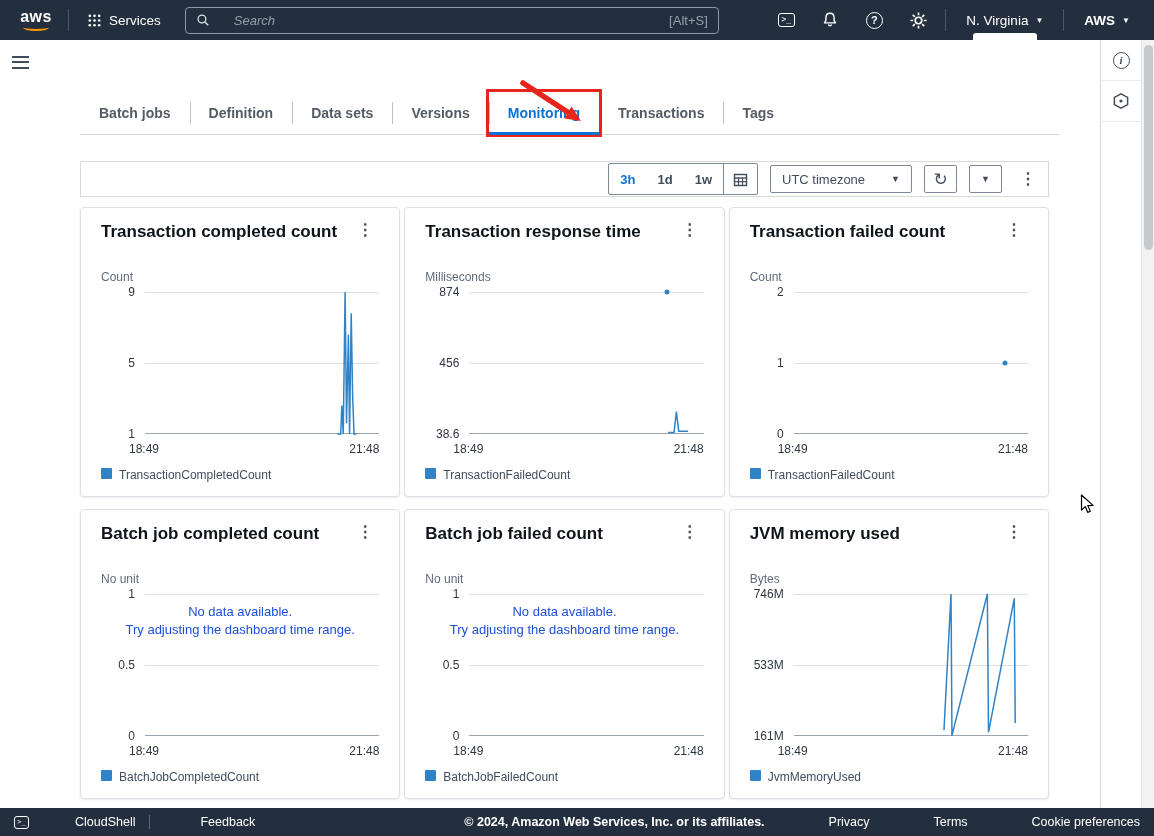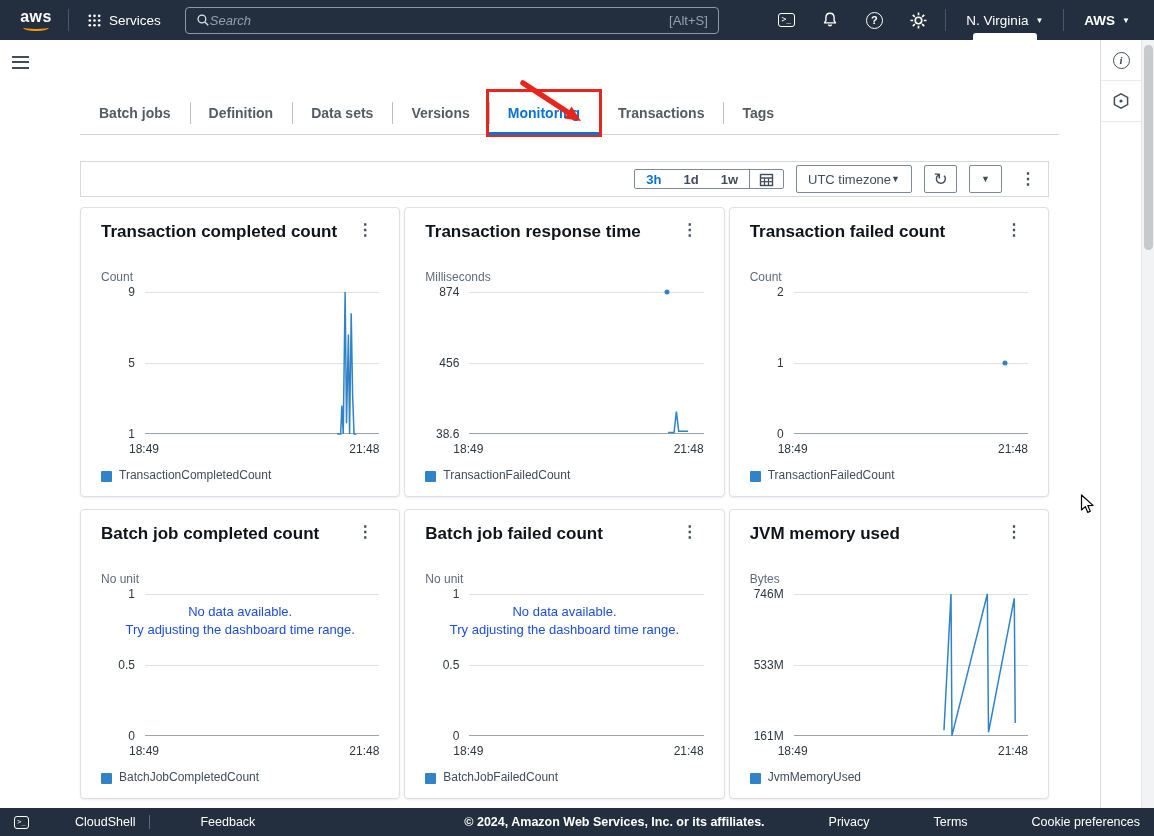--- a/index.html
+++ b/index.html
@@ -13,21 +13,21 @@
   body{font-family:"Liberation Sans",sans-serif;background:#fff;position:relative;color:#16191f;}
 
   
   .topbar{position:absolute;top:0;left:0;width:1154px;height:40px;background:var(--header-bg);
     display:flex;align-items:center;padding:0 14px;gap:10px;z-index:30;}
   .aws-logo{display:flex;flex-direction:column;align-items:center;width:44px;cursor:pointer;}
   .aws-logo .txt{color:#fff;font-weight:bold;font-size:16px;line-height:14px;letter-spacing:.5px;}
   .aws-logo .smile{width:26px;height:7px;border-bottom:2.5px solid #ff9900;border-radius:0 0 60% 60%;}
   .tb-sep{width:1px;height:22px;background:#49596b;}
   .services-btn{display:flex;align-items:center;gap:7px;color:#fff;font-size:13.5px;padding:0 8px;height:40px;cursor:pointer;}
-  .search-wrap{display:flex;align-items:center;gap:0;width:534px;height:27px;border:1px solid #8d99a6;
+  .search-wrap{display:flex;align-items:center;gap:24px;width:534px;height:27px;border:1px solid #8d99a6;
     border-radius:4px;padding:0 10px;margin-left:6px;background:var(--header-bg);}
   .search-wrap input{flex:1;background:transparent;border:none;outline:none;color:#fff;font-size:13px;font-family:"Liberation Sans",sans-serif;}
   .search-wrap input::placeholder{color:#95a0ab;font-style:italic;}
   .search-shortcut{color:#95a0ab;font-size:13px;}
   .tb-spacer{flex:1;}
   .icon-btn{width:34px;height:40px;display:flex;align-items:center;justify-content:center;cursor:pointer;}
   .glyph-box{width:17px;height:14px;border:1.4px solid #fff;border-radius:3px;color:#fff;
     font-family:"DejaVu Sans Mono",monospace;font-size:8px;line-height:11px;text-align:center;}
   .circle-glyph{width:17px;height:17px;border:1.5px solid #fff;border-radius:50%;color:#fff;font-size:11px;
     display:flex;align-items:center;justify-content:center;font-weight:bold;}
@@ -54,25 +54,25 @@
   .tabs-row{margin:52px 41px 0 40px;display:flex;border-bottom:1px solid #cfd5da;position:relative;}
   .tab{position:relative;padding:0 19px;height:42px;line-height:42px;font-size:14px;font-weight:bold;color:#545b64;cursor:pointer;white-space:nowrap;}
   .tab:not(:first-child)::before{content:"";position:absolute;left:0;top:10px;height:22px;width:1px;background:#b9c2c9;}
   .tab.active{color:var(--accent);outline:3px solid var(--ann-red);outline-offset:0;z-index:2;}
   .tab.active::after{content:"";position:absolute;left:0;right:0;bottom:-1px;height:3px;background:var(--accent);}
 
   .annot-arrow{position:absolute;left:478px;top:38px;z-index:20;pointer-events:none;}
 
   .toolbar{margin:26px 51px 0 40px;height:36px;background:#fff;border:1px solid #d5dbdb;
     display:flex;align-items:center;justify-content:flex-end;gap:12px;padding:0 6px;}
-  .seg{display:flex;align-items:stretch;border:1px solid #7d8998;border-radius:2px;height:20px;background:#fff;}
+  .seg{display:flex;align-items:stretch;border:1px solid #7d8998;border-radius:2px;height:32px;background:#fff;}
   .seg .seg-item{display:flex;align-items:center;padding:0 11px;font-size:13px;font-weight:bold;color:#414d5c;cursor:pointer;}
   .seg .seg-item.sel{color:var(--accent);}
   .seg .seg-cal{display:flex;align-items:center;padding:0 9px;border-left:1px solid #7d8998;cursor:pointer;}
-  .tz-select{display:flex;align-items:center;border:1px solid #7d8998;border-radius:2px;height:28px;padding:0 11px;
+  .tz-select{display:flex;align-items:center;gap:26px;border:1px solid #7d8998;border-radius:2px;height:28px;padding:0 11px;
     font-size:13px;color:#414d5c;cursor:pointer;background:#fff;}
   .tz-select .caret,.sq-btn .caret{color:#414d5c;font-size:9px;}
   .sq-btn{width:33px;height:28px;border:1px solid #7d8998;border-radius:2px;background:#fff;display:flex;align-items:center;justify-content:center;cursor:pointer;}
   .refresh-glyph{font-size:17px;color:#414d5c;line-height:1;}
   .kebab-btn{border:none;background:none;font-size:16px;font-weight:bold;color:#414d5c;cursor:pointer;padding:0 6px;line-height:1;}
 
   
   .dashboard{margin:10px 51px 0 40px;display:grid;grid-template-columns:repeat(3,1fr);gap:12px 4px;}
   .card{background:#fff;border:1px solid #dde1e5;border-radius:4px;box-shadow:0 1px 2px rgba(0,28,36,.08);
     height:290px;padding:14px 20px 12px 20px;display:flex;flex-direction:column;}
@@ -85,21 +85,21 @@
   .ytick-col span{line-height:1;}
   .ytick-col span:first-child{transform:translateY(-50%);}
   .ytick-col span:last-child{transform:translateY(50%);}
   .plot{flex:1;position:relative;}
   .gl{position:absolute;left:0;right:0;height:1px;background:#dde1e5;}
   .gl.t{top:0}.gl.m{top:50%}.gl.b{bottom:0;background:#9aa5b1;}
   .plot svg{position:absolute;inset:0;width:100%;height:100%;overflow:visible;}
   .dot{position:absolute;width:5px;height:5px;border-radius:50%;background:var(--chart-line);transform:translate(-50%,-50%);}
   .no-data{position:absolute;left:0;right:0;top:9px;text-align:center;font-size:13px;color:#1d4ed8;line-height:18px;}
   .xticks{display:flex;justify-content:space-between;margin:8px 0 0 28px;font-size:12px;color:#2f3640;}
-  .legend{margin-top:12px;display:flex;align-items:flex-end;gap:7px;font-size:12px;color:#414d5c;}
+  .legend{margin-top:12px;display:flex;align-items:flex-start;gap:7px;font-size:12px;color:#414d5c;}
   .legend .swatch{width:11px;height:11px;background:var(--chart-line);border-radius:1px;flex:none;}
 
   
   .footer{position:absolute;left:0;right:0;bottom:0;height:28px;background:var(--header-bg);
     display:flex;align-items:center;justify-content:space-between;padding:0 14px;z-index:30;}
   .foot-left{display:flex;align-items:center;gap:10px;color:#fff;font-size:12.5px;}
   .foot-sep{width:1px;height:14px;background:#5a6a7a;margin:0 4px;}
   .foot-link{color:#fff;font-size:12.5px;cursor:pointer;margin-left:36px;}
   .foot-right{display:flex;align-items:center;gap:28px;color:#fff;font-size:12.5px;}
   .glyph-box.small{width:15px;height:13px;font-size:7px;line-height:10px;}

